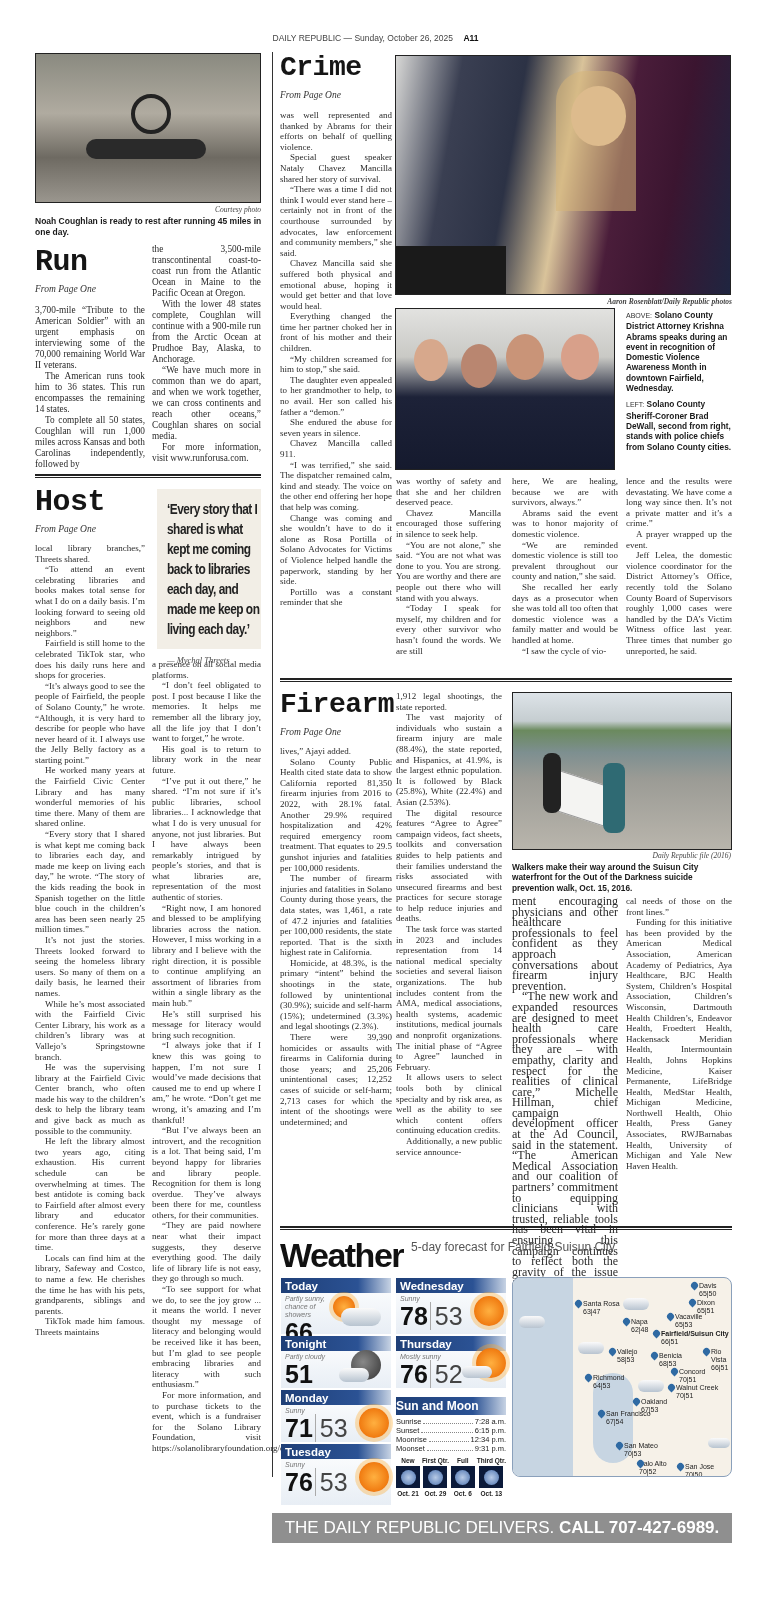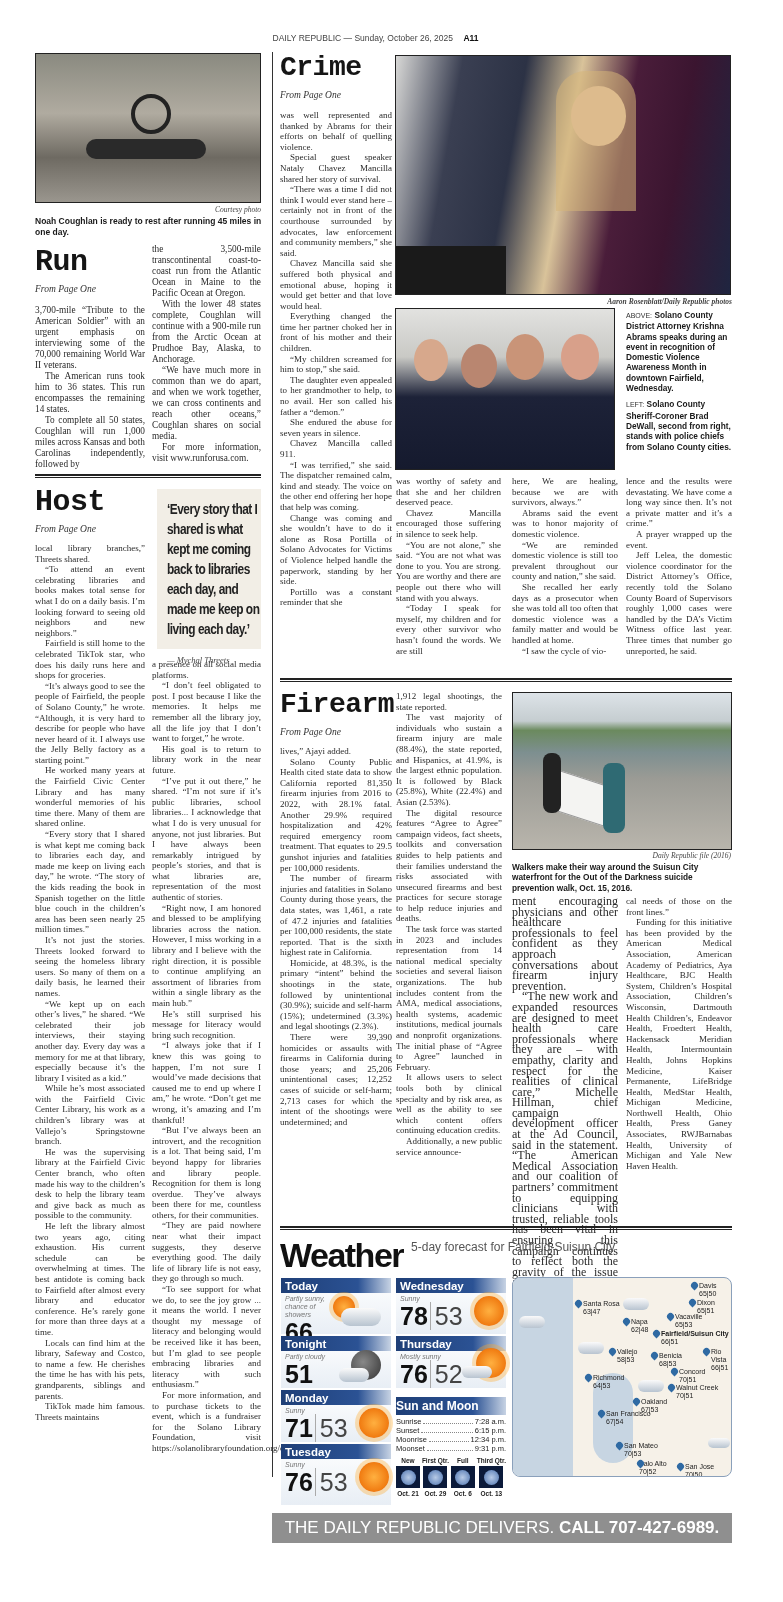--- a/index.html
+++ b/index.html
@@ -87,21 +87,20 @@
   <div class="a">— Mychal Threets</div>
 </div>
 <div class="abs body" style="left:35px;top:543px;width:110px;font-size:9px;line-height:10.6px">
   <p>local library branches,” Threets shared.</p>
   <p class="ind">“To attend an event celebrating libraries and books makes total sense for what I do on a daily basis. I’m looking forward to seeing old neighbors and new neighbors.”</p>
   <p class="ind">Fairfield is still home to the celebrated TikTok star, who does his daily runs here and shops for groceries.</p>
   <p class="ind">“It’s always good to see the people of Fairfield, the people of Solano County,” he wrote. “Although, it is very hard to describe for people who have never heard of it. I always use the Jelly Belly factory as a starting point.”</p>
   <p class="ind">He worked many years at the Fairfield Civic Center Library and has many wonderful memories of his time there. Many of them are shared online.</p>
   <p class="ind">“Every story that I shared is what kept me coming back to libraries each day, and made me keep on living each day,” he wrote. “The story of the kids reading the book in Spanish together on the little blue couch in the children’s area has been seen nearly 25 million times.”</p>
   <p class="ind">It’s not just the stories. Threets looked forward to seeing the homeless library users. So many of them on a daily basis, he learned their names.</p>
-  <p class="ind">“We kept up on each other’s lives,” he shared. “We celebrated their job interviews, their staying another day. Every day was a memory for me at that library, especially because it’s the library I visited as a kid.”</p>
   <p class="ind">While he’s most associated with the Fairfield Civic Center Library, his work as a children’s library was at Vallejo’s Springstowne branch.</p>
   <p class="ind">He was the supervising library at the Fairfield Civic Center branch, who often made his way to the children’s desk to help the library team and give back as much as possible to the community.</p>
   <p class="ind">He left the library almost two years ago, citing exhaustion. His current schedule can be overwhelming at times. The best antidote is coming back to Fairfield after almost every library and educator conference. He’s rarely gone for more than three days at a time.</p>
   <p class="ind">Locals can find him at the library, Safeway and Costco, to name a few. He cherishes the time he has with his pets, grandparents, siblings and parents.</p>
   <p class="ind">TikTok made him famous. Threets maintains</p>
 </div>
 <div class="abs body" style="left:152px;top:659px;width:109px;font-size:9px;line-height:10.6px">
   <p>a presence on all social media platforms.</p>
   <p class="ind">“I don’t feel obligated to post. I post because I like the memories. It helps me remember all the library joy, all the life joy that I don’t want to forget,” he wrote.</p>
   <p class="ind">His goal is to return to library work in the near future.</p>

